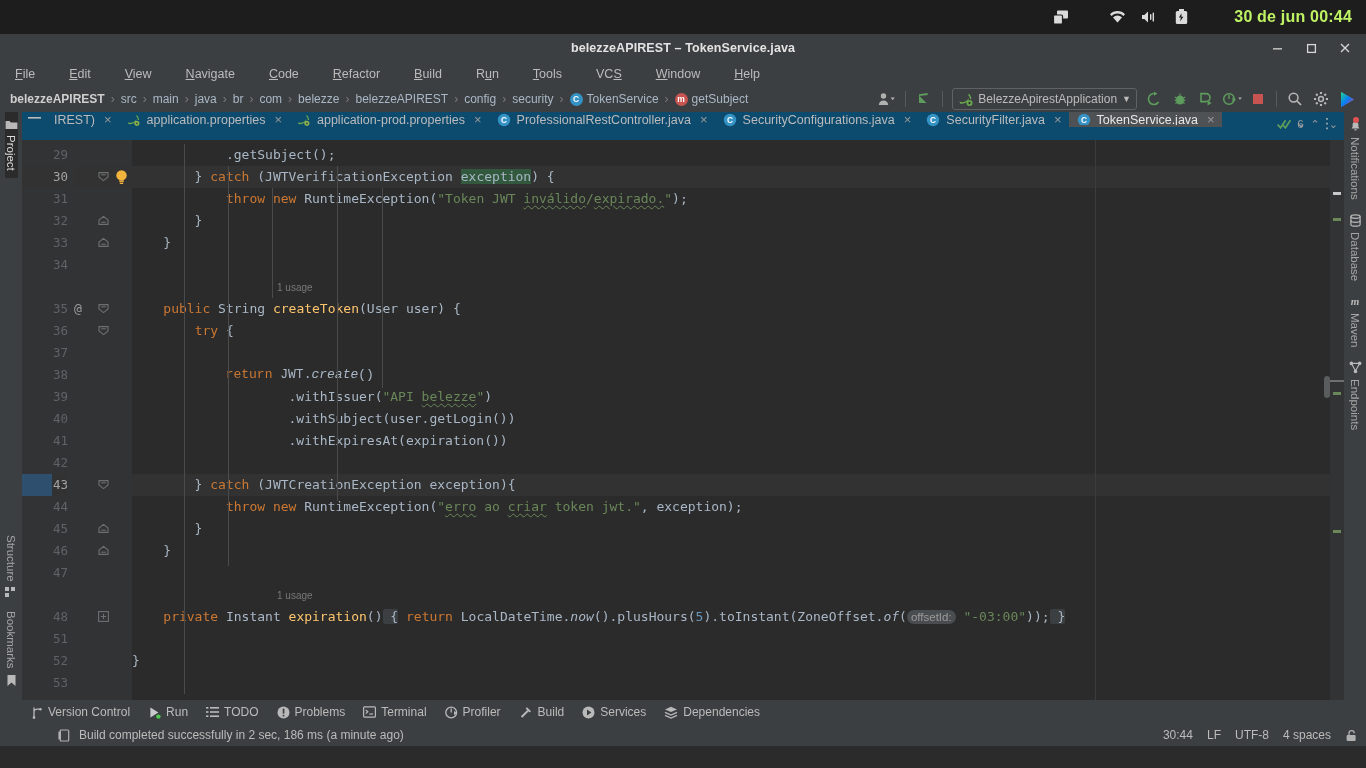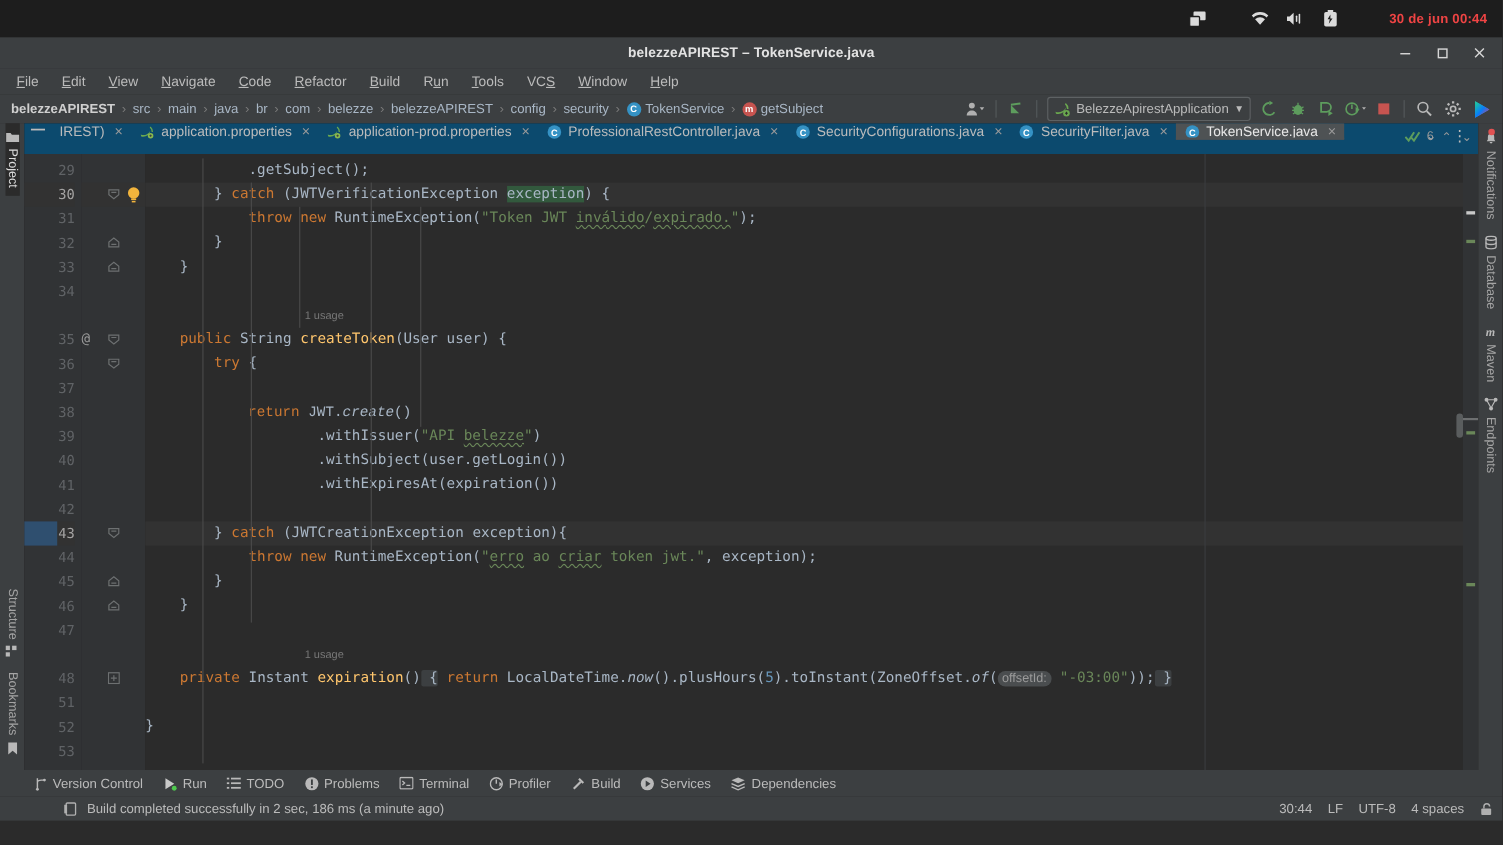--- a/index.html
+++ b/index.html
@@ -13,38 +13,38 @@
 
   
   #os-panel {
     height: 34px; background: #1d1d1d;
     display: flex; align-items: center; justify-content: flex-end;
     padding-right: 14px; gap: 0;
     color: #e8e8e8; font-size: 13px; position: relative;
   }
   .tray-icon { width: 30px; display: flex; align-items: center; justify-content: center; opacity:.95;}
   #tray-group { display:flex; align-items:center; gap: 2px; margin-right: 14px;}
-  #os-clock { font-size: 12px; font-weight: bold; letter-spacing: .2px; color:#ef4444;margin-left:24px; }
+  #os-clock { font-size: 16px; font-weight: bold; letter-spacing: .2px; color:#bef264;margin-left:24px; }
 
   
   #titlebar {
     height: 28px; background: #3c3f41;
     display: flex; align-items: center; position: relative;
   }
   #window-title {
     flex: 1; text-align: center; color: #e3e3e3;
     font-size: 12.5px; font-weight: bold; letter-spacing: .1px;
   }
   #win-controls { position:absolute; right: 4px; top:0; height:28px; display:flex; align-items:center; }
   .win-btn { width: 34px; height: 28px; display:flex; align-items:center; justify-content:center; color:#d6d6d6; }
 
   
   #menubar {
     height: 24px; background: #3c3f41; display: flex; align-items: center;
-    padding-left: 6px; gap: 3px;
+    padding-left: 6px; gap: 16px;
   }
   .menu-item {
     padding: 0 9px; height: 24px; line-height: 24px;
     color: #bbbbbb; font-size: 12.5px; white-space: nowrap;
   }
   .menu-item u { text-decoration: underline; }
 
   
   #navbar {
     height: 26px; background: #3c3f41; display: flex; align-items: center;

